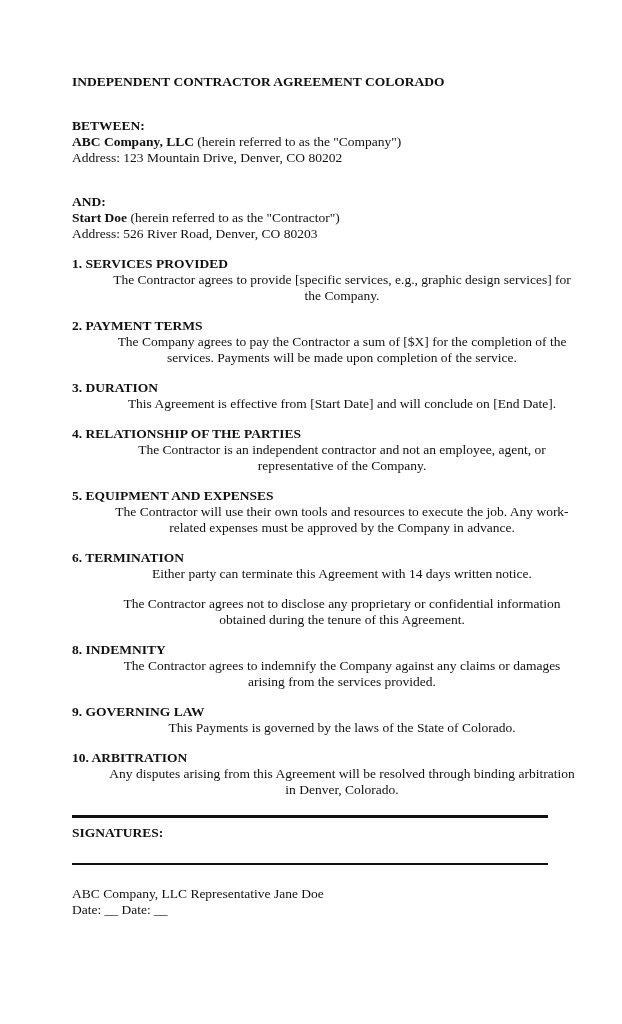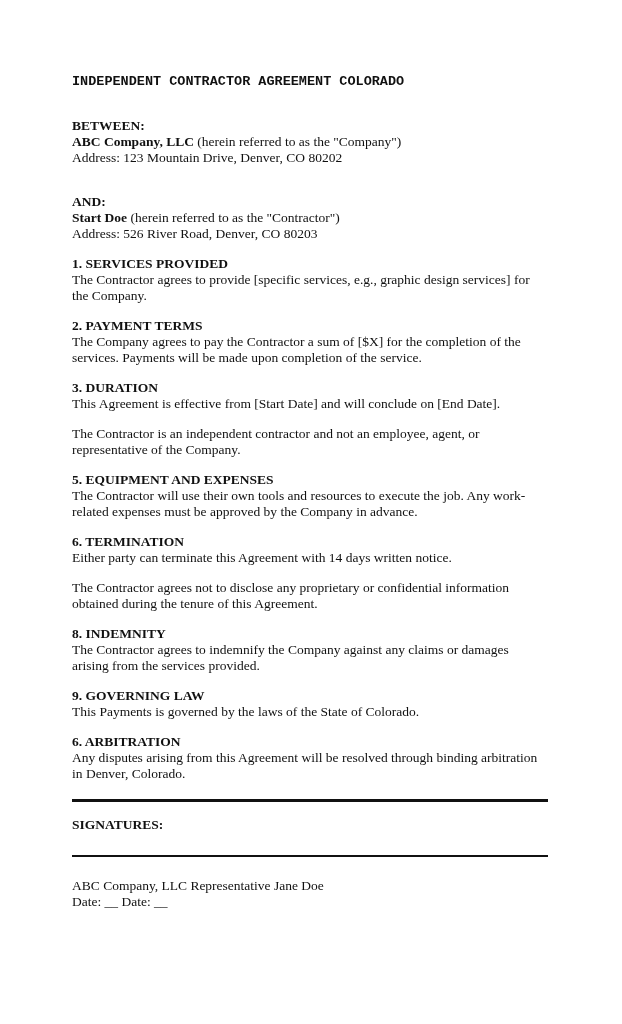--- a/index.html
+++ b/index.html
@@ -16,53 +16,53 @@
     line-height: 16px;
     overflow: hidden;
   }
   .doc {
     padding: 74px 0 0 72px;
     width: 540px;
   }
   .doc-title {
     font-weight: bold;
     margin: 0 0 0 0;
-    font-family: Liberation Mono, monospace;
   }
   .party-block {
     margin: 0 0 14px 0;
   }
   .party-label {
     font-weight: bold;
     margin-top: 28px;
   }
   .party-name {
     font-weight: bold;
   }
   .section {
     margin: 0 0 14px 0;
   }
   .section-heading {
     font-weight: bold;
   }
   .section-body {
     white-space: pre-line;
+    text-align: center;
   }
   .rule {
     width: 476px;
     background: #111111;
     border: none;
   }
   .rule-top {
     height: 3px;
     margin: 17px 0 0 0;
   }
   .sig-heading {
     font-weight: bold;
-    margin-top: 15px;
+    margin-top: 7px;
   }
   .rule-mid {
     height: 2px;
     margin: 22px 0 0 0;
   }
   .sig-line1 {
     margin-top: 21px;
   }
 </style>
 </head>
@@ -95,20 +95,21 @@
     <div class="section-body">The Company agrees to pay the Contractor a sum of [$X] for the completion of the
 services. Payments will be made upon completion of the service.</div>
   </div>
 
   <div class="section">
     <div class="section-heading">3. DURATION</div>
     <div class="section-body">This Agreement is effective from [Start Date] and will conclude on [End Date].</div>
   </div>
 
   <div class="section">
+    <div class="section-heading">4. RELATIONSHIP OF THE PARTIES</div>
     <div class="section-body">The Contractor is an independent contractor and not an employee, agent, or
 representative of the Company.</div>
   </div>
 
   <div class="section">
     <div class="section-heading">5. EQUIPMENT AND EXPENSES</div>
     <div class="section-body">The Contractor will use their own tools and resources to execute the job. Any work-
 related expenses must be approved by the Company in advance.</div>
   </div>
 
@@ -127,21 +128,21 @@
     <div class="section-body">The Contractor agrees to indemnify the Company against any claims or damages
 arising from the services provided.</div>
   </div>
 
   <div class="section">
     <div class="section-heading">9. GOVERNING LAW</div>
     <div class="section-body">This Payments is governed by the laws of the State of Colorado.</div>
   </div>
 
   <div class="section">
-    <div class="section-heading">6. ARBITRATION</div>
+    <div class="section-heading">10. ARBITRATION</div>
     <div class="section-body">Any disputes arising from this Agreement will be resolved through binding arbitration
 in Denver, Colorado.</div>
   </div>
 
   <div class="rule rule-top"></div>
 
   <div class="sig-heading">SIGNATURES:</div>
 
   <div class="rule rule-mid"></div>
 

